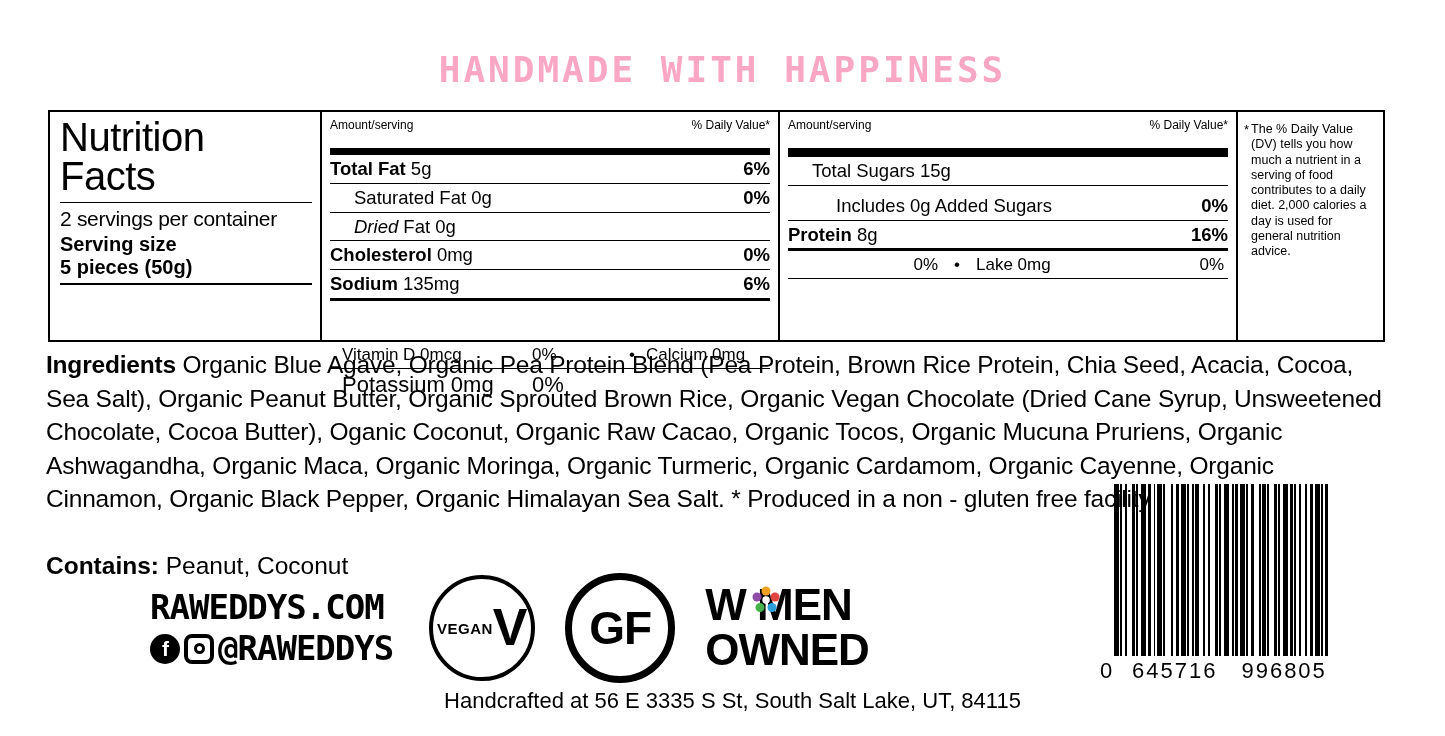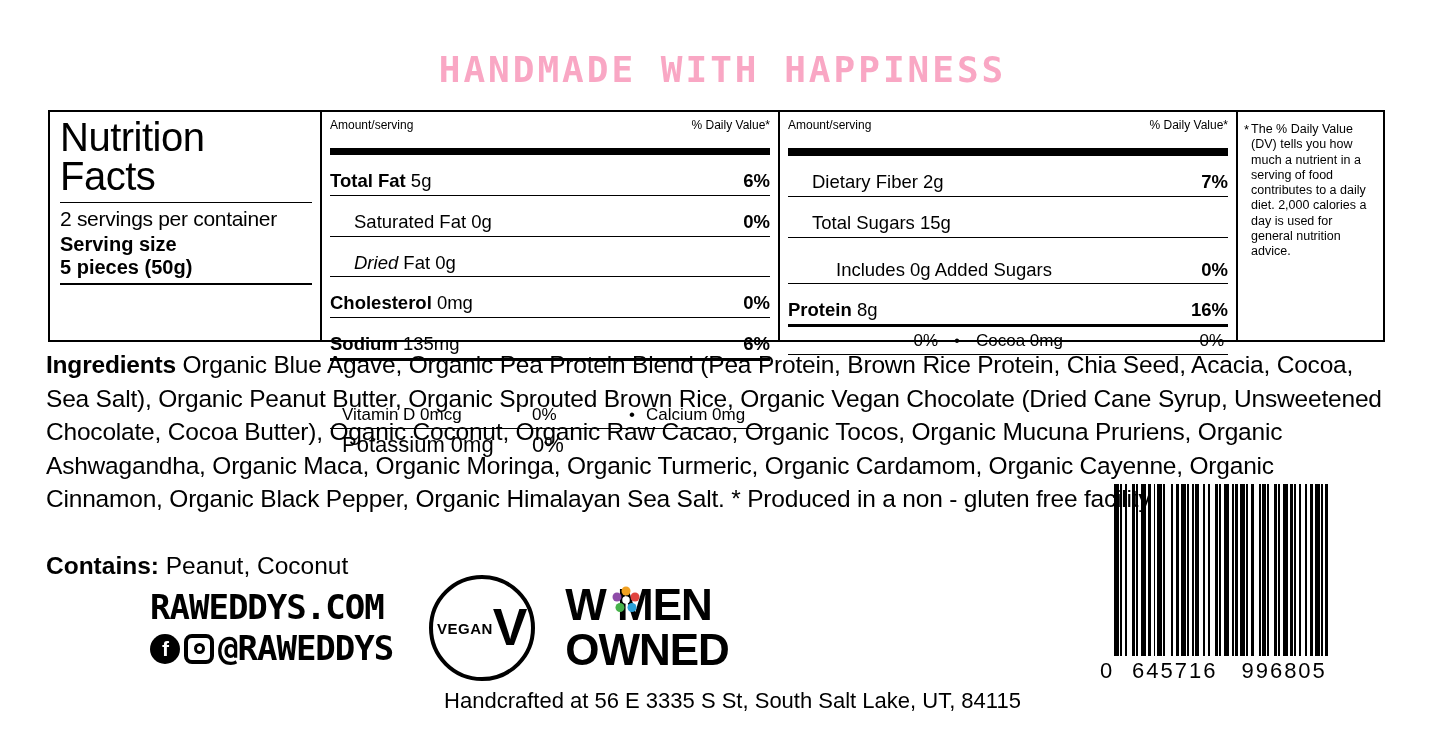--- a/index.html
+++ b/index.html
@@ -100,21 +100,21 @@
   }
   .bar-thick { border-top: 7px solid #000; }
   .bar-med   { border-top: 3px solid #000; }
   .bar-thin  { border-top: 1px solid #000; }
 
   .nut-row {
     display: flex;
     justify-content: space-between;
     align-items: baseline;
     font-size: 18.5px;
-    padding: 15px 0 3px 0;
+    padding: 3px 0 3px 0;
     line-height: 1.18;
   }
   .nut-row .name b { font-weight: bold; }
   .indent1 { padding-left: 24px; }
   .indent2 { padding-left: 48px; margin-top: 6px; }
   .dv { font-weight: bold; font-size: 18.5px; }
   .ital { font-style: italic; }
 
   
   .vit-row {
@@ -351,25 +351,20 @@
 
   <div class="col-mid2">
     <div class="hdr-row">
       <span>Amount/serving</span>
       <span>% Daily Value*</span>
     </div>
     <div class="bar-thick"></div>
 
     <div class="bar-thin"></div>
 
-    <div class="nut-row">
-      <span class="name indent1"><span>Dietary Fiber</span>
-        <span>2g</span></span>
-      <span class="dv">7%</span>
-    </div>
     <div class="bar-thin"></div>
 
     <div class="nut-row">
       <span class="name indent1"><span>Total Sugars</span>
         <span>15g</span></span>
       <span class="dv"></span>
     </div>
     <div class="bar-thin"></div>
 
     <div class="nut-row">
@@ -381,21 +376,21 @@
     <div class="nut-row">
       <span class="name"><b>Protein</b>
         <span>8g</span></span>
       <span class="dv">16%</span>
     </div>
     <div class="bar-med"></div>
 
     <div class="vit-rowR">
       <span class="v1">0%</span>
       <span class="dot">•</span>
-      <span class="n2">Cocoa 0mg</span>
+      <span class="n2">Lake 0mg</span>
       <span class="v2">0%</span>
     </div>
     <div class="bar-thin"></div>
   </div>
 
   <div class="col-note">
     <span class="star">*</span>
     <span>The % Daily Value (DV) tells you how much a nutrient in a serving of food contributes to a daily diet. 2,000 calories a day is used for general nutrition advice.</span>
   </div>
 </div>
@@ -419,20 +414,23 @@
         </span>
       <span>@RAWEDDYS</span>
     </div>
   </div>
 
   <div class="badge-vegan">
     <div class="w">VEGAN</div>
     <div class="v">V</div>
   </div>
 
+  <div class="badge-gf">
+    <span>GF</span>
+  </div>
 
   <div class="badge-wo">
     <svg class="wo-star" viewBox="0 0 40 40">
       <circle cx="20" cy="8" r="6" fill="#f0a020"></circle>
       <circle cx="32" cy="16" r="6" fill="#e0443e"></circle>
       <circle cx="28" cy="30" r="6" fill="#2ba0d8"></circle>
       <circle cx="12" cy="30" r="6" fill="#46b24a"></circle>
       <circle cx="8" cy="16" r="6" fill="#8e4ca8"></circle>
       <circle cx="20" cy="20" r="5" fill="#ffffff"></circle>
     </svg>

